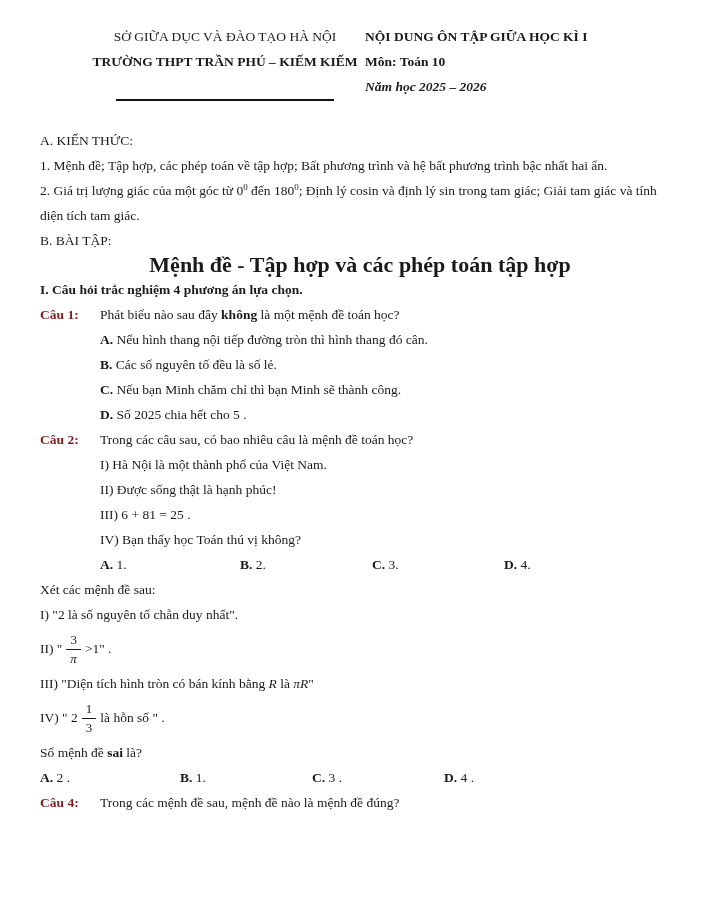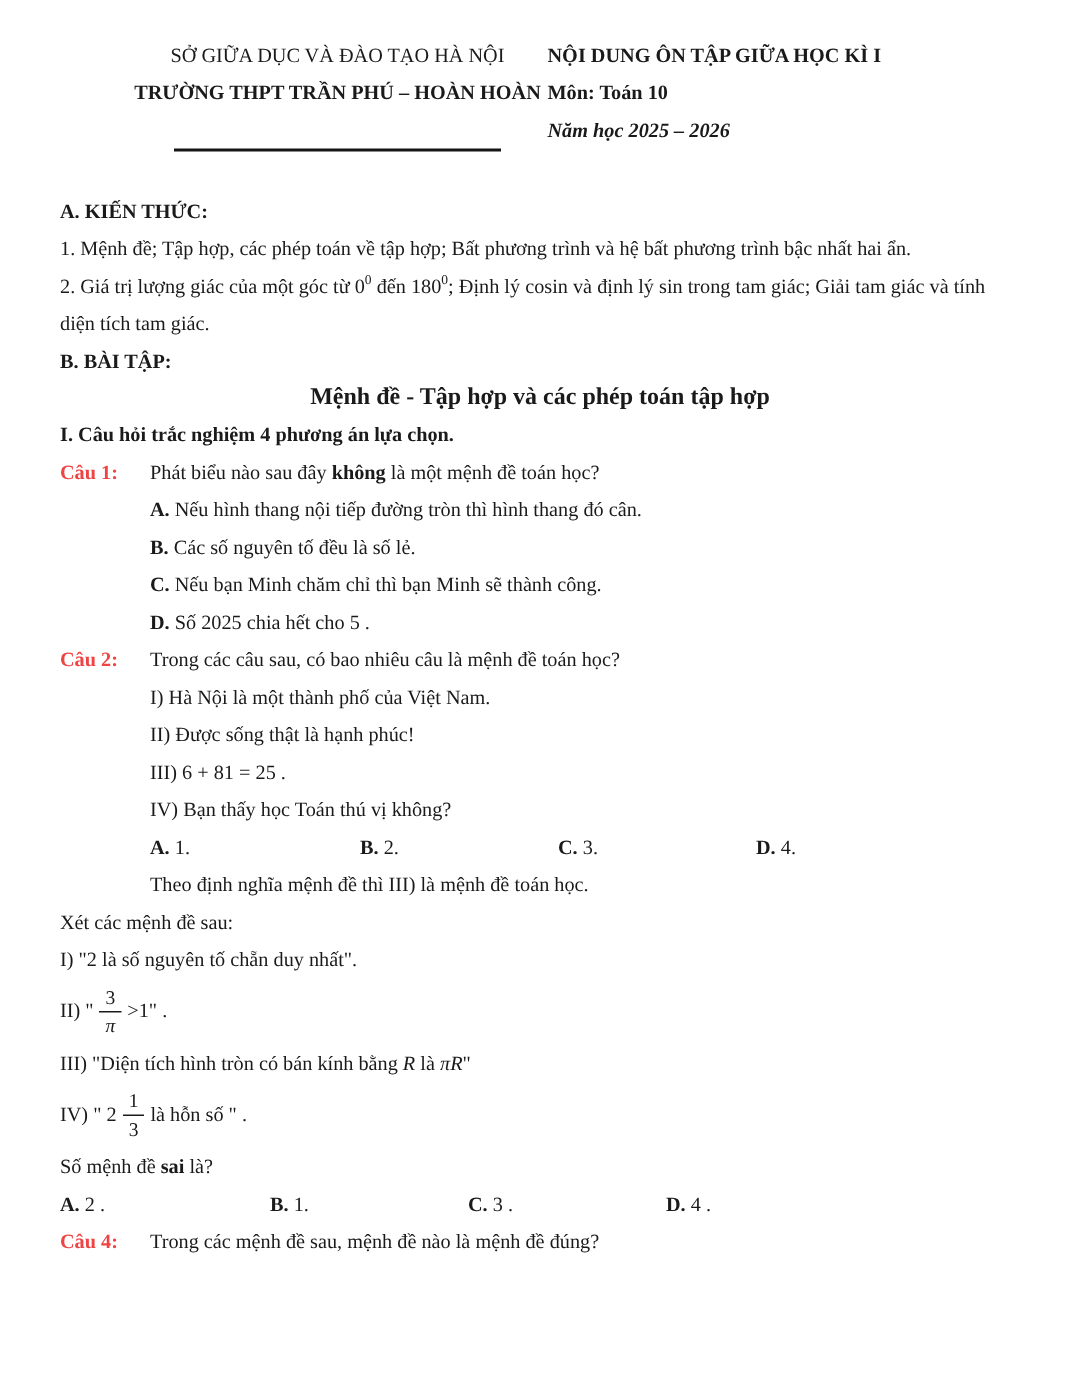--- a/index.html
+++ b/index.html
@@ -14,50 +14,50 @@
   
   .header { position:relative; height:104px; }
   .header-left  { position:absolute; left:20px;  top:0; width:330px; text-align:center; line-height:25px; }
   .header-right { position:absolute; left:325px; top:0; width:290px; text-align:left; line-height:25px; }
   .bold { font-weight:bold; }
   .bold-italic { font-weight:bold; font-style:italic; }
   .sig-line { width:218px; height:2px; background:#141414; margin:25px auto 0 auto; }
 
   
   .kn-line { line-height:25px; }
-  .kn-head { font-weight:bold; line-height:25px; }
+  .kn-head { font-weight:normal; line-height:25px; }
   sup { font-size:9px; line-height:0; vertical-align:super; }
 
   
-  .topic-title { text-align:center; font-size:16px; font-weight:bold; line-height:24px; }
+  .topic-title { text-align:center; font-size:22px; font-weight:bold; line-height:24px; }
   .part-head { font-weight:bold; line-height:25px; }
 
   
   .q { display:flex; }
-  .q-label { flex:0 0 60px; width:60px; color:#ef4444; font-weight:bold; line-height:25px; }
+  .q-label { flex:0 0 60px; width:60px; color:#7f1d1d; font-weight:bold; line-height:25px; }
   .q-body { flex:1; line-height:25px; }
   .q-line { line-height:25px; }
   .opt-row { display:grid; grid-template-columns:140px 132px 132px 1fr; line-height:25px; }
 
   
   .math-line { display:flex; align-items:center; min-height:44px; line-height:16px; }
   .frac { display:inline-block; text-align:center; vertical-align:middle; margin:0 4px; font-size:13px; }
   .frac .fr-num { display:block; border-bottom:1.2px solid #1a1a1a; padding:0 4px 1px 4px; }
   .frac .fr-den { display:block; padding-top:1px; }
   .mi { font-style:italic; }
 </style>
 </head>
 <body>
 
 <div class="page">
 
   <div class="header">
     <div class="header-left">
       <div>SỞ GIỮA DỤC VÀ ĐÀO TẠO HÀ NỘI</div>
-      <div class="bold">TRƯỜNG THPT TRẦN PHÚ – HOÀN HOÀN</div>
+      <div class="bold">TRƯỜNG THPT TRẦN PHÚ – KIẾM KIẾM</div>
       <div class="sig-line"></div>
     </div>
     <div class="header-right">
       <div class="bold">NỘI DUNG ÔN TẬP GIỮA HỌC KÌ I</div>
       <div class="bold">Môn: Toán 10</div>
       <div class="bold-italic">Năm học 2025 – 2026</div>
     </div>
   </div>
 
   <div class="kn-head">A. KIẾN THỨC:</div>
@@ -86,21 +86,20 @@
       <div class="q-line">I) Hà Nội là một thành phố của Việt Nam.</div>
       <div class="q-line">II) Được sống thật là hạnh phúc!</div>
       <div class="q-line">III) 6 + 81 = 25 .</div>
       <div class="q-line">IV) Bạn thấy học Toán thú vị không?</div>
       <div class="opt-row">
         <div><span class="bold">A.</span> <span>1.</span></div>
         <div><span class="bold">B.</span> <span>2.</span></div>
         <div><span class="bold">C.</span> <span>3.</span></div>
         <div><span class="bold">D.</span> <span>4.</span></div>
       </div>
-      <div class="q-line">Theo định nghĩa mệnh đề thì III) là mệnh đề toán học.</div>
     </div>
   </div>
 
   <div class="q">
     <div class="q-body">
       <div class="q-line">Xét các mệnh đề sau:</div>
       <div class="q-line">I) "2 là số nguyên tố chẵn duy nhất".</div>
       <div class="math-line">
         <span>II) "</span>
         <span class="frac">

